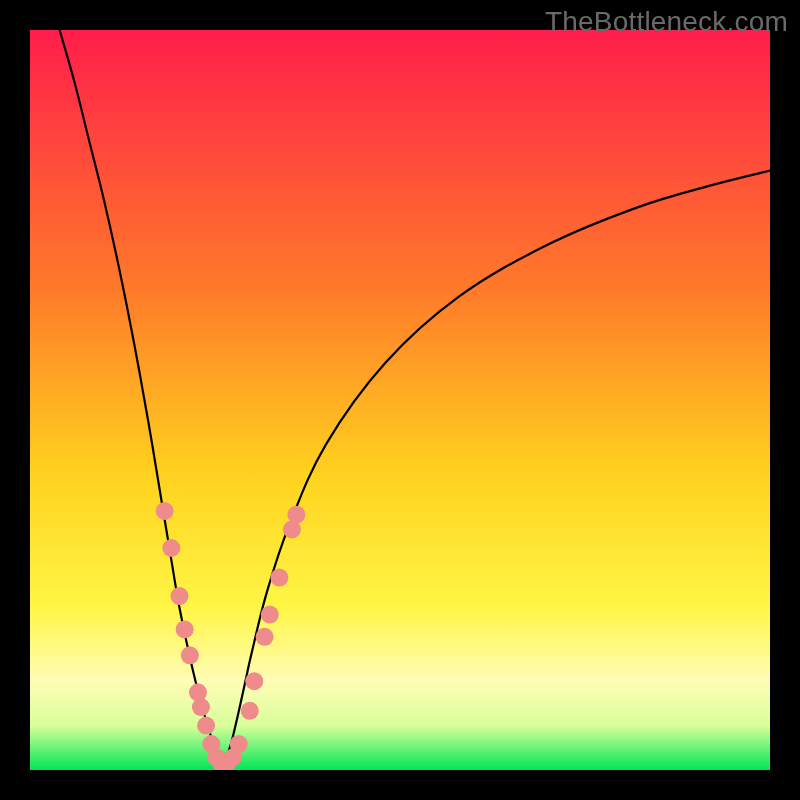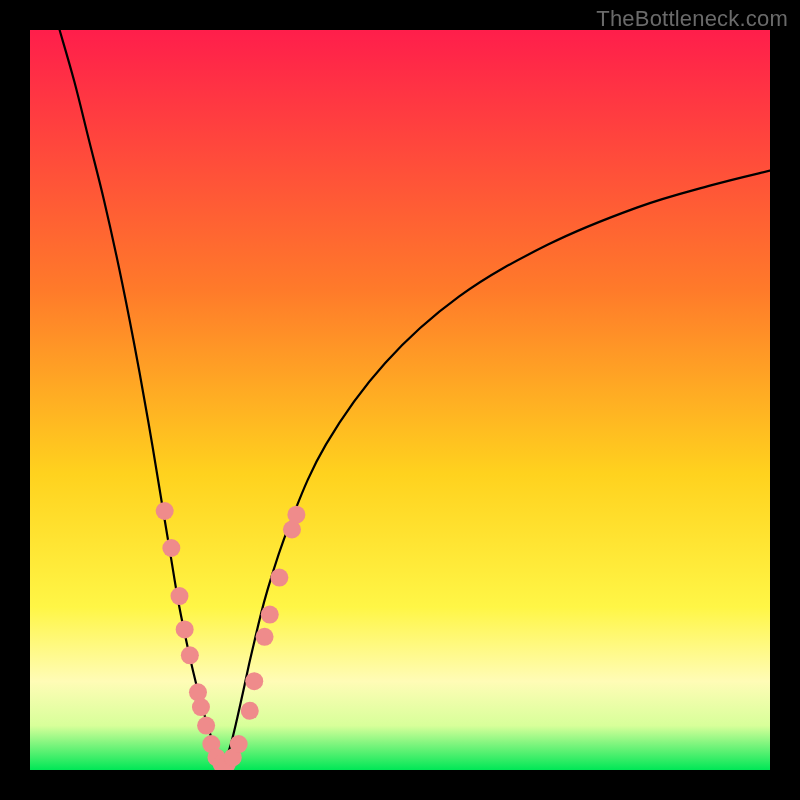--- a/index.html
+++ b/index.html
@@ -24,21 +24,21 @@
     left: 30px;
     top: 30px;
     width: 740px;
     height: 740px;
   }
   .watermark {
     position: absolute;
     top: 6px;
     right: 12px;
     color: #6a6a6a;
-    font-size: 22px;
+    font-size: 28px;
     font-weight: 500;
     letter-spacing: 0.2px;
     pointer-events: none;
   }
   svg {
     display: block;
   }
 </style>
 </head>
 <body>

